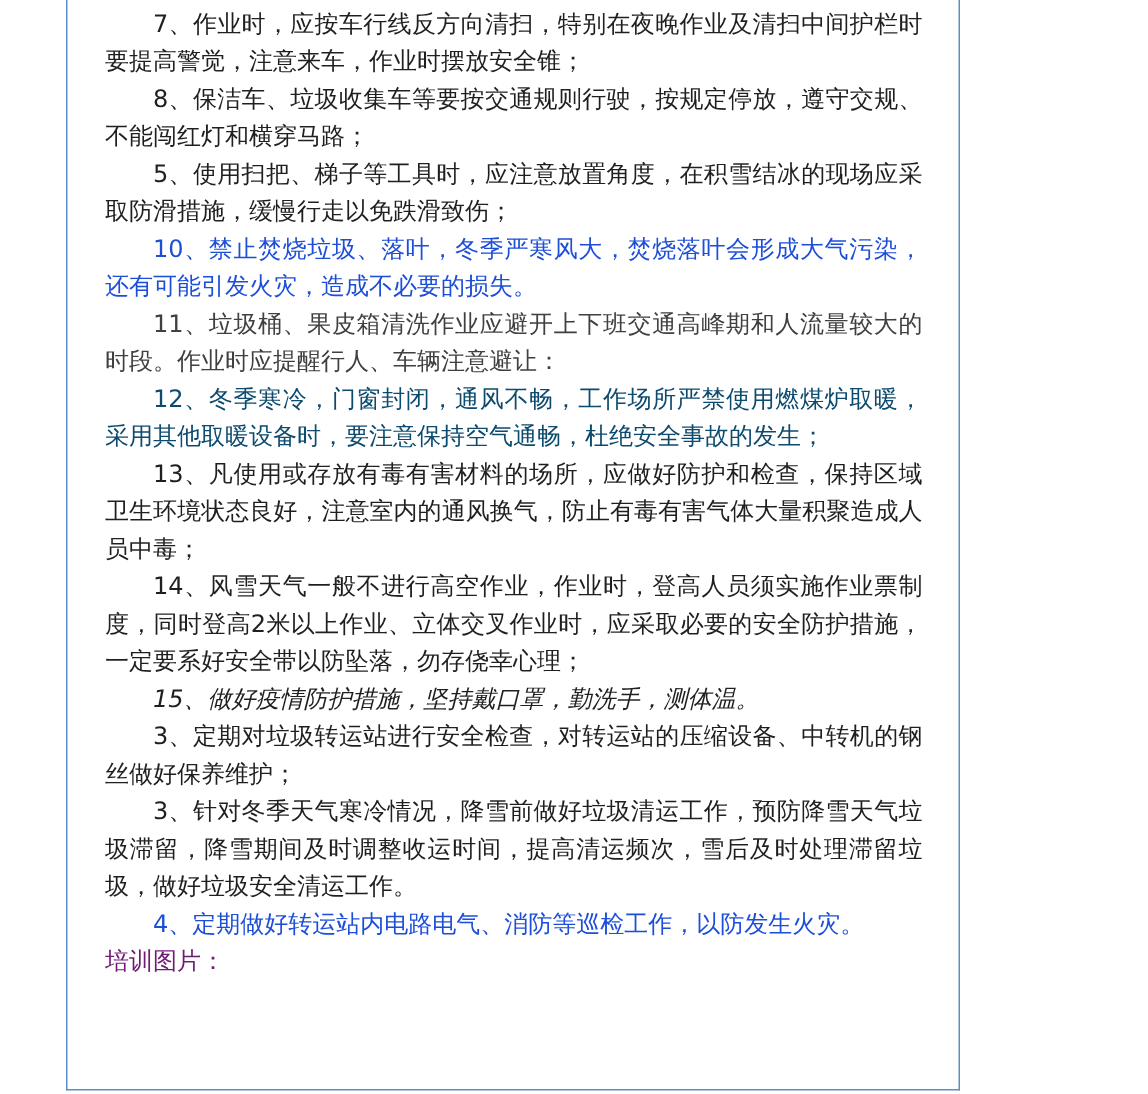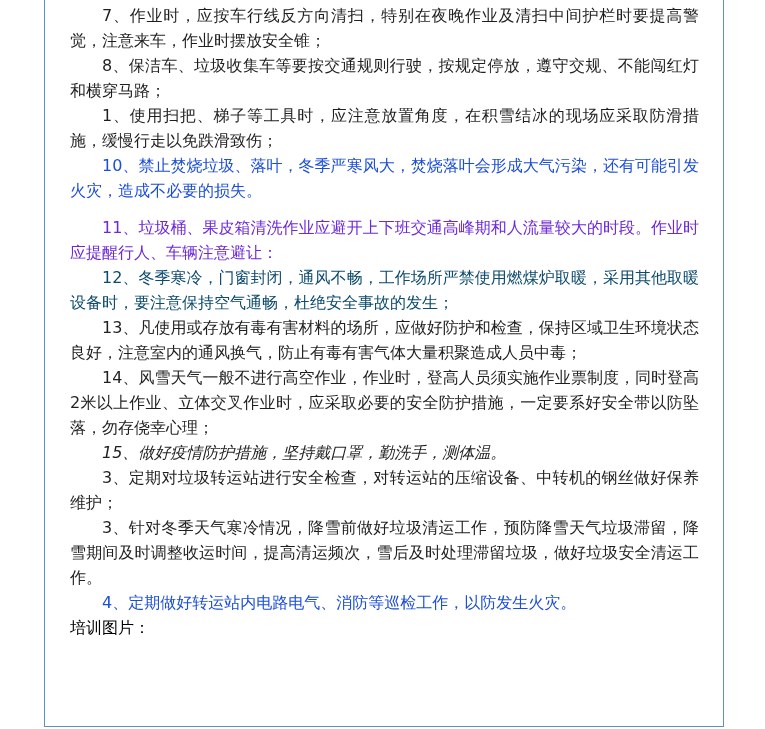--- a/index.html
+++ b/index.html
@@ -8,21 +8,21 @@
     width: 765px;
     height: 729px;
     background: #ffffff;
     overflow: hidden;
     font-family: "DejaVu Sans", "Liberation Sans", sans-serif;
   }
   .doc-cell {
     position: absolute;
     left: 44px;
     top: 0;
-    width: 680px;
+    width: 596px;
     height: 727px;
     box-sizing: border-box;
     border-left: 1.5px solid #5b8fc7;
     border-right: 1.5px solid #5b8fc7;
     border-bottom: 1.5px solid #5b8fc7;
     background: #ffffff;
     padding: 3px 24px 0 25px;
     overflow: hidden;
   }
   .doc-body p {
@@ -38,25 +38,25 @@
     text-indent: 2em;
   }
 </style>
 </head>
 <body>
 
 <div class="doc-cell" style="border-color: rgb(91, 143, 199);">
   <div class="doc-body" id="doc-body">
       <p class="indent" style="color: rgb(31, 31, 31);">7、作业时，应按车行线反方向清扫，特别在夜晚作业及清扫中间护栏时要提高警觉，注意来车，作业时摆放安全锥；</p>
       <p class="indent" style="color: rgb(31, 31, 31);">8、保洁车、垃圾收集车等要按交通规则行驶，按规定停放，遵守交规、不能闯红灯和横穿马路；</p>
-      <p class="indent" style="color: rgb(31, 31, 31);">1、使用扫把、梯子等工具时，应注意放置角度，在积雪结冰的现场应采取防滑措施，缓慢行走以免跌滑致伤；</p>
+      <p class="indent" style="color: rgb(31, 31, 31);">5、使用扫把、梯子等工具时，应注意放置角度，在积雪结冰的现场应采取防滑措施，缓慢行走以免跌滑致伤；</p>
       <p class="indent" style="color: #1d4ed8;">10、禁止焚烧垃圾、落叶，冬季严寒风大，焚烧落叶会形成大气污染，还有可能引发火灾，造成不必要的损失。</p>
-      <p class="indent" style="color: #6d28d9; margin-top: 12px;">11、垃圾桶、果皮箱清洗作业应避开上下班交通高峰期和人流量较大的时段。作业时应提醒行人、车辆注意避让：</p>
+      <p class="indent" style="color: #404040;">11、垃圾桶、果皮箱清洗作业应避开上下班交通高峰期和人流量较大的时段。作业时应提醒行人、车辆注意避让：</p>
       <p class="indent" style="color: #0c4a6e;">12、冬季寒冷，门窗封闭，通风不畅，工作场所严禁使用燃煤炉取暖，采用其他取暖设备时，要注意保持空气通畅，杜绝安全事故的发生；</p>
       <p class="indent" style="color: rgb(31, 31, 31);">13、凡使用或存放有毒有害材料的场所，应做好防护和检查，保持区域卫生环境状态良好，注意室内的通风换气，防止有毒有害气体大量积聚造成人员中毒；</p>
       <p class="indent" style="color: rgb(31, 31, 31);">14、风雪天气一般不进行高空作业，作业时，登高人员须实施作业票制度，同时登高2米以上作业、立体交叉作业时，应采取必要的安全防护措施，一定要系好安全带以防坠落，勿存侥幸心理；</p>
       <p class="indent" style="color: rgb(31, 31, 31); font-style: italic;">15、做好疫情防护措施，坚持戴口罩，勤洗手，测体温。</p>
       <p class="indent" style="color: rgb(31, 31, 31);">3、定期对垃圾转运站进行安全检查，对转运站的压缩设备、中转机的钢丝做好保养维护；</p>
       <p class="indent" style="color: rgb(31, 31, 31);">3、针对冬季天气寒冷情况，降雪前做好垃圾清运工作，预防降雪天气垃圾滞留，降雪期间及时调整收运时间，提高清运频次，雪后及时处理滞留垃圾，做好垃圾安全清运工作。</p>
       <p class="indent" style="color: #1d4ed8;">4、定期做好转运站内电路电气、消防等巡检工作，以防发生火灾。</p>
-      <p style="color: #000000;">培训图片：</p>
+      <p style="color: #701a75;">培训图片：</p>
     </div>
 </div>
 
 </body></html>

